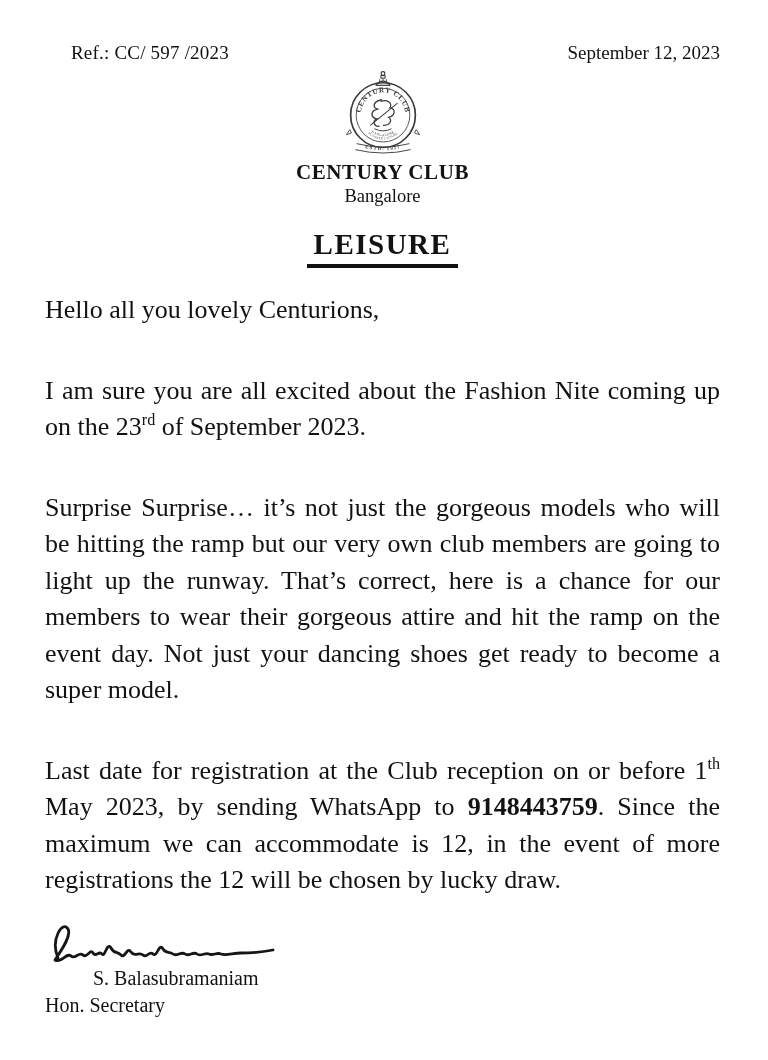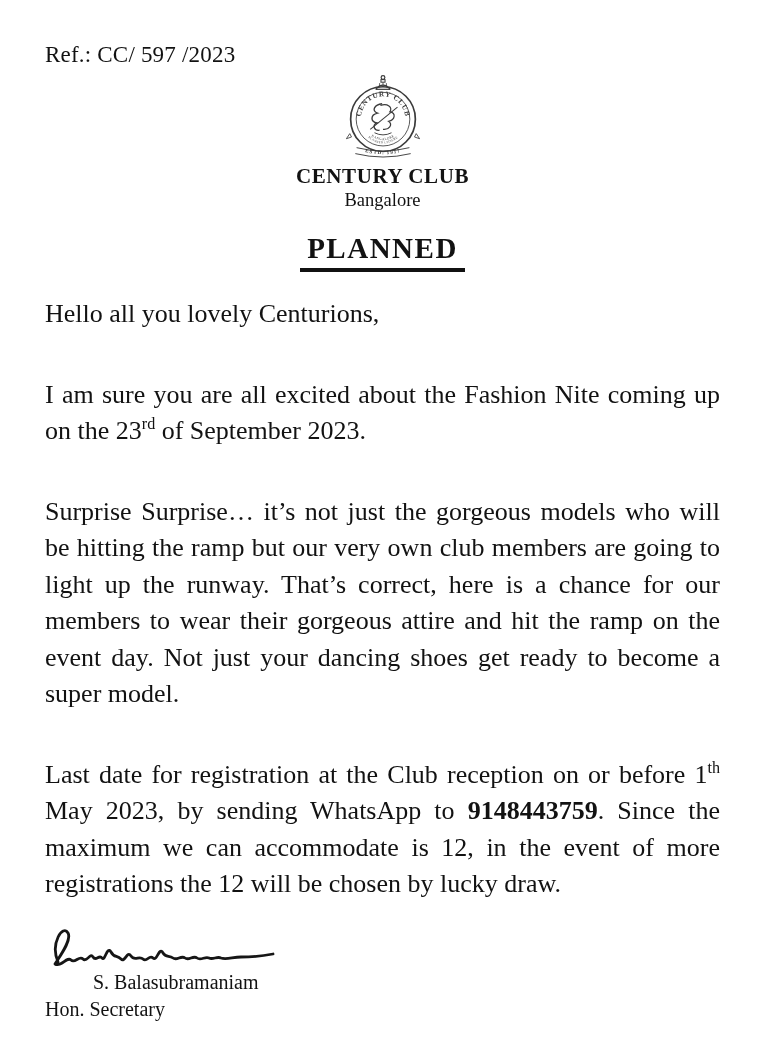--- a/index.html
+++ b/index.html
@@ -7,21 +7,22 @@
   body {
     width: 768px; height: 1060px;
     font-family: "Liberation Serif", serif;
     color: #121212;
     overflow: hidden;
   }
   .page { padding: 42px 48px 0 45px; }
 
   .doc-header {
     display: flex; justify-content: space-between; align-items: center;
-    font-size: 23px;
+    font-size: 19px;
+    margin-left: 26px;
   }
   .doc-header .ref { letter-spacing: 0.2px; }
 
   .logo-wrap { text-align: center; margin-top: 6px; }
   .crest { display: inline-block; }
   .club-name { font-size: 21px; font-weight: bold; letter-spacing: 0.6px; margin-top: 0px; }
   .club-city { font-size: 18.5px; margin-top: 1px; }
 
   .title-wrap { text-align: center; margin-top: 21px; }
   .notice-title {
@@ -45,20 +46,21 @@
   svg .ink { stroke: #3b3b3b; fill: none; }
   svg text, svg textPath { fill: #3b3b3b; font-family: "Liberation Serif", serif; }
 </style>
 </head>
 <body>
 
 <div class="page">
 
   <div class="doc-header">
     <span class="ref">Ref.: CC/ 597 /2023</span>
+    <span class="date">September 12, 2023</span>
   </div>
 
   <div class="logo-wrap">
     <svg class="crest" width="112" height="86" viewBox="0 0 130 101" aria-hidden="true">
 
       <circle class="ink" cx="65" cy="4" r="2.2" stroke-width="1.4"></circle>
       <rect class="ink" x="62.6" y="6.6" width="4.8" height="3" stroke-width="1.2"></rect>
 
       <path class="ink" d="M56.5 18 Q65 8 73.5 18" stroke-width="1.6"></path>
       <path class="ink" d="M56.5 18 H73.5" stroke-width="1.4"></path>
@@ -97,21 +99,21 @@
       <path class="ink" d="M34 86.5 Q65 94.5 96 86.5 M32.5 93.5 Q65 101.5 97.5 93.5" stroke-width="1.1"></path>
       <text font-size="6" font-weight="bold" letter-spacing="1.2">
         <textPath href="#arc-estd" startOffset="50%" text-anchor="middle">ESTD. 1917</textPath>
       </text>
     </svg>
     <div class="club-name">CENTURY CLUB</div>
     <div class="club-city">Bangalore</div>
   </div>
 
   <div class="title-wrap">
-    <span class="notice-title">PLANNED</span>
+    <span class="notice-title">LEISURE</span>
   </div>
 
   <div class="body-text">
     <p class="para salutation">Hello all you lovely Centurions,</p>
 
     <p class="para"><span>I am sure you are all excited about the Fashion Nite coming up on the 23</span><sup>rd</sup><span> of September 2023.</span></p>
 
     <p class="para">Surprise Surprise… it’s not just the gorgeous models who will be hitting the ramp but our very own club members are going to light up the runway. That’s correct, here is a chance for our members to wear their gorgeous attire and hit the ramp on the event day. Not just your dancing shoes get ready to become a super model.</p>
 
     <p class="para"><span>Last date for registration at the Club reception on or before 1</span><sup>th</sup><span> May 2023, by sending WhatsApp to </span><b>9148443759</b><span>. Since the maximum we can accommodate is 12, in the event of more registrations the 12 will be chosen by lucky draw.</span></p>

